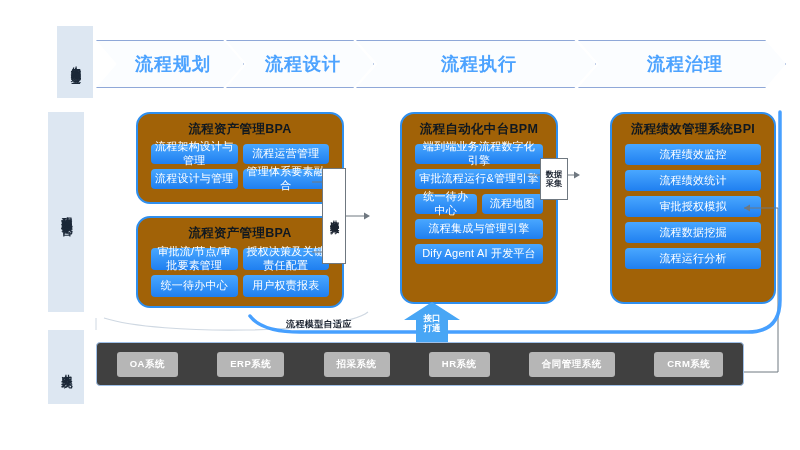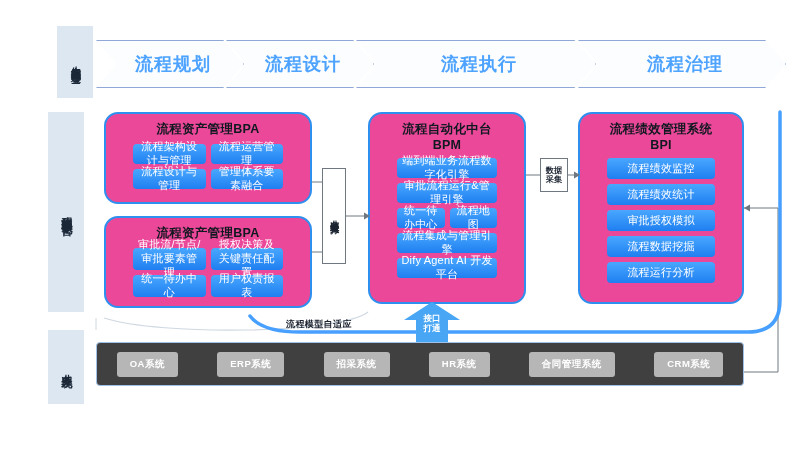--- a/index.html
+++ b/index.html
@@ -40,24 +40,25 @@
     border: 1px solid #8fa8d8;
     display: flex; align-items: center; justify-content: center;
     color: #4da3ff; font-weight: bold; font-size: 18px;
     letter-spacing: 1px;
   }
   .chev span { display: block; padding-left: 6px; }
 
   
   .card {
     position: absolute;
-    background: #ec4899;
+    background: #a16207;
     border: 2px solid #2f8fef;
     border-radius: 14px;
-    padding: 7px 27px;
+    padding: 7px 13px;
+    margin-left: 32px;
   }
   .card-title {
     text-align: center;
     font-weight: bold;
     color: #101820;
     font-size: 12.5px;
     margin-bottom: 6px;
     letter-spacing: 0.3px;
   }
   .pill {
@@ -105,21 +106,21 @@
 
   
   .conn-box {
     position: absolute;
     border: 1px solid #6f7880;
     background: #fff;
     display: flex; align-items: center; justify-content: center;
   }
   .conn-box .vtext { font-size: 9px; color: #1b2330; font-weight: bold; }
   #conn-left  { left: 322px; top: 168px; width: 24px; height: 96px; }
-  #conn-right { left: 540px; top: 158px; width: 28px; height: 34px; font-size: 8px; }
+  #conn-right { left: 540px; top: 158px; width: 28px; height: 42px; font-size: 8px; }
   #conn-right .twoline {
     font-size: 8.2px; color: #1b2330; font-weight: bold;
     text-align: center; line-height: 1.15;
   }
 
   
   #adapt-label {
     position: absolute; left: 286px; top: 318px;
     font-size: 9px; font-weight: bold; color: #1b2330; letter-spacing: .4px;
   }

